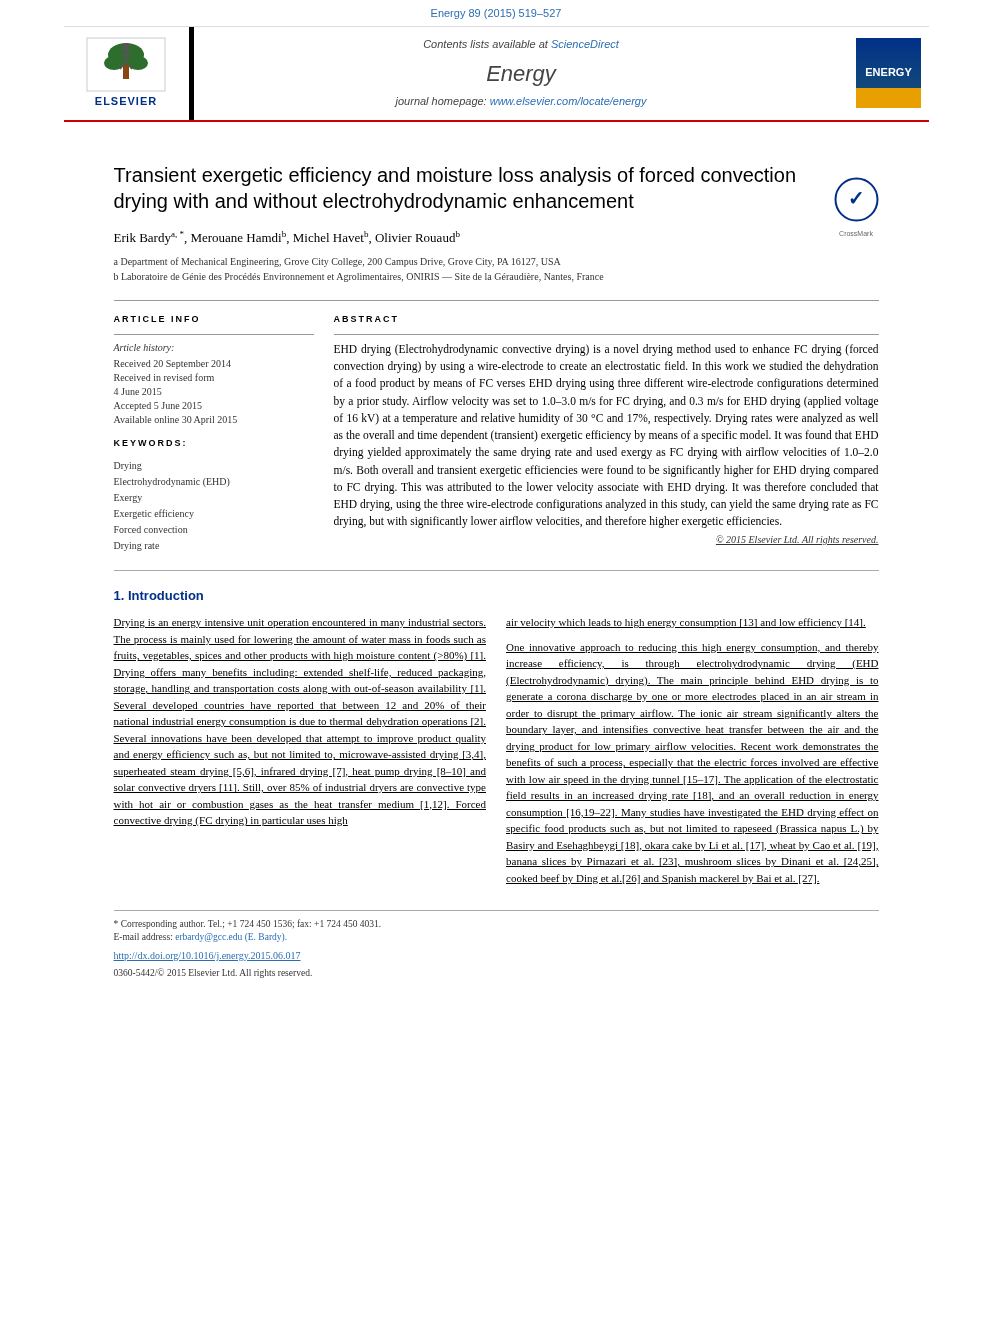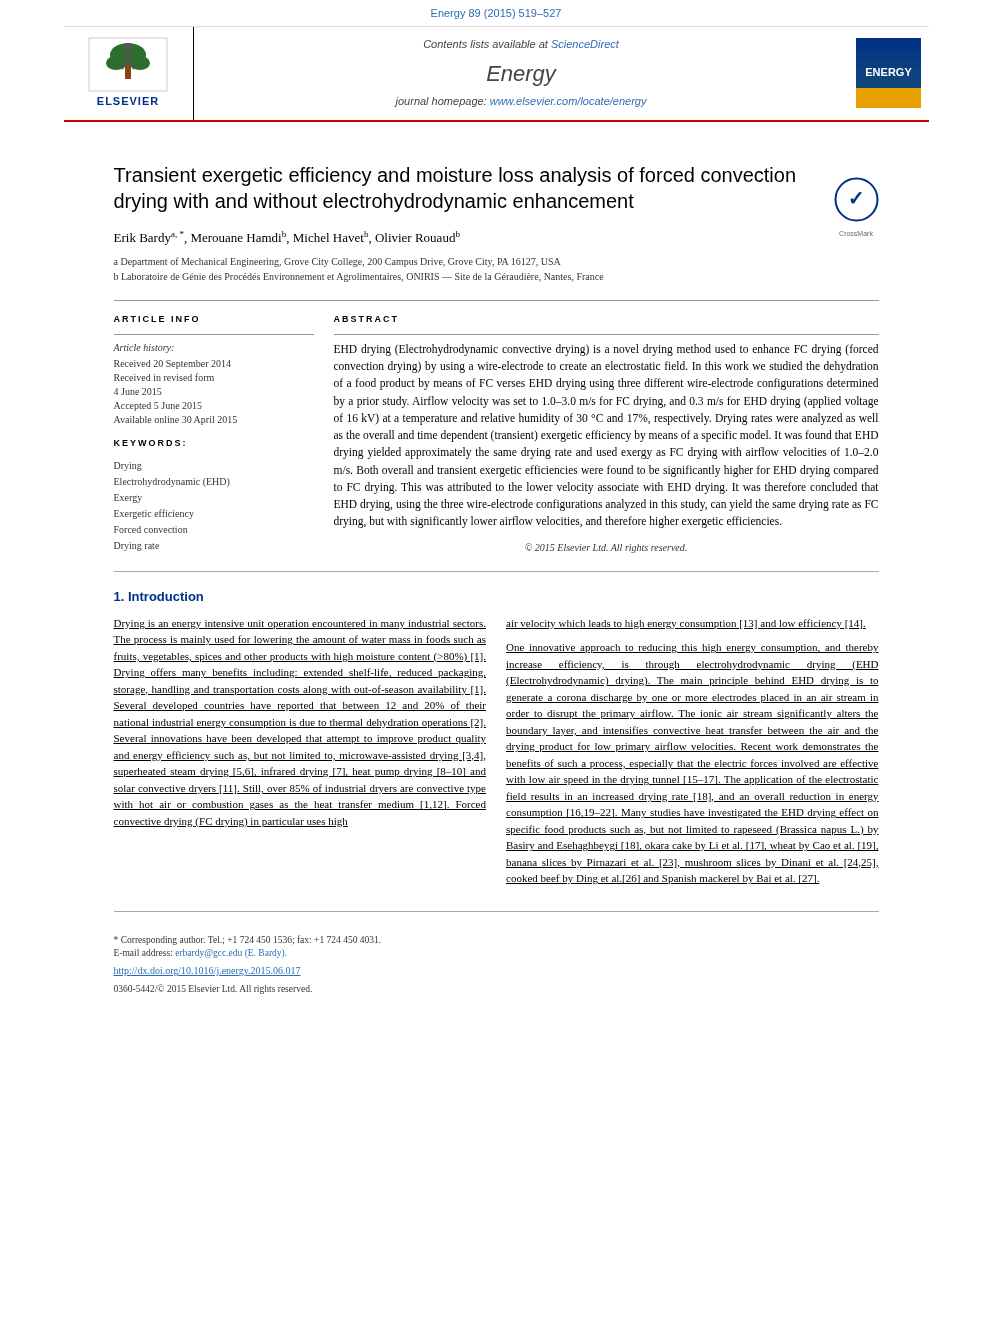--- a/index.html
+++ b/index.html
@@ -33,21 +33,21 @@
       align-items: stretch;
       border-bottom: 2px solid #c00;
       margin-bottom: 0;
     }
     .journal-header-left {
       width: 130px;
       padding: 10px;
       display: flex;
       align-items: center;
       justify-content: center;
-      border-right: 1px solid #000000;
+      border-right: 5px solid #000000;
     }
     .journal-header-center {
       flex: 1;
       padding: 8px 20px;
       text-align: center;
       display: flex;
       flex-direction: column;
       justify-content: center;
       font-style: italic;
     }
@@ -187,24 +187,25 @@
     }
     
     .abstract-text {
       font-size: 11.5px;
       line-height: 1.5;
       color: #000;
       text-align: justify;
     }
     .copyright-line {
       font-size: 10px;
-      text-align: center;
-      margin-top: 10px;
+      text-align: right;
+      margin-top: 2px;
       color: #333;
       font-style: italic;
+      text-decoration: underline;
     }
     
     .section-divider {
       border: none;
       border-top: 1px solid #aaa;
       margin: 16px 0;
     }
     
     .intro-section {
       display: flex;
@@ -230,21 +231,21 @@
       color: #000;
     }
     .body-text p {
       margin-bottom: 8px;
       text-decoration: underline;
     }
     
     .page-footer {
       margin-top: 16px;
       border-top: 1px solid #aaa;
-      padding-top: 22px;
+      padding-top: 7px;
     }
     .footnote {
       font-size: 9.5px;
       line-height: 1.4;
       color: #333;
     }
     .doi-link {
       color: #2a6db5;
       font-size: 10px;
       display: block;

